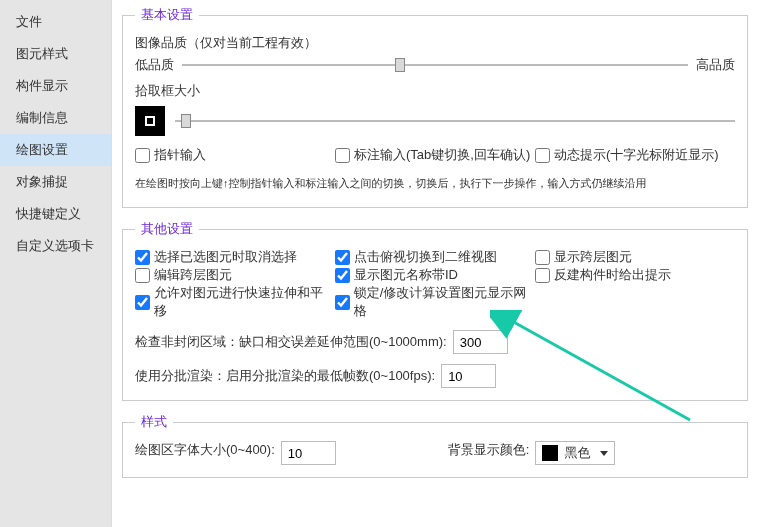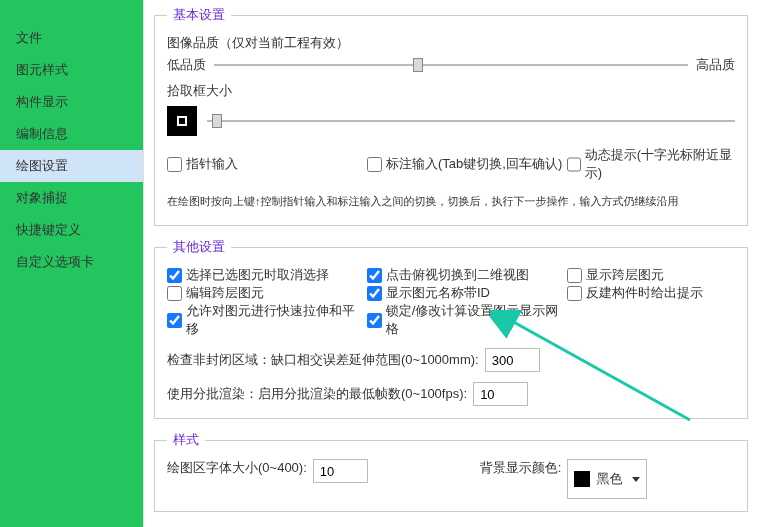--- a/index.html
+++ b/index.html
@@ -1,18 +1,18 @@
 <!DOCTYPE html>
 <html><head>
 <meta charset="utf-8">
 <style>
   * { box-sizing: border-box; margin: 0; padding: 0; }
   body { font-family: "Microsoft YaHei", Arial, sans-serif; font-size: 13px; color: #333; background: #fff; width: 758px; height: 527px; overflow: hidden; position: relative; }
   .layout { display: flex; height: 100%; }
-  .sidebar { width: 144px; border-right: 1px solid #ddd; padding-top: 22px; background: #22c55e; }
+  .sidebar { width: 112px; border-right: 1px solid #ddd; padding-top: 6px; background: #e5e5e5; }
   .sidebar-item { padding: 7px 16px; cursor: pointer; font-size: 13px; }
   .sidebar-item.active { background: #cfe4f7; }
   .main { flex: 1; padding: 6px 10px 10px 10px; overflow: hidden; }
   fieldset { border: 1px solid #ccc; margin-bottom: 12px; padding: 10px 12px 12px 12px; position: relative; }
   legend { padding: 0 6px; font-size: 13px; color: #6d28d9; }
   .label-line { margin-bottom: 4px; }
   .slider-row { display: flex; align-items: center; gap: 8px; margin-bottom: 8px; }
   .slider-row .end-label { font-size: 13px; white-space: nowrap; }
   .slider { flex: 1; position: relative; height: 18px; }
   .slider-track { position: absolute; top: 8px; left: 0; right: 0; height: 2px; background: #bbb; }
@@ -31,21 +31,21 @@
   .grid-row .cell { display: flex; align-items: center; gap: 4px; }
   .grid-row .c1 { width: 200px; }
   .grid-row .c2 { width: 200px; }
   .grid-row .c3 { flex: 1; }
   input[type=checkbox] { width: 15px; height: 15px; cursor: pointer; accent-color: #1677ff; }
   .inline-field { display: flex; align-items: center; gap: 6px; margin-top: 10px; }
   .txtbox { border: 1px solid #bbb; height: 24px; padding: 2px 6px; font-size: 13px; width: 55px; }
   .style-row { display: flex; align-items: flex-start; gap: 6px; }
   .style-row .spacer { width: 100px; }
   .color-swatch { width: 16px; height: 16px; background: #000; display: inline-block; vertical-align: middle; }
-  .select-like { border: 1px solid #bbb; height: 40px; padding: 2px 6px; display: flex; align-items: center; gap: 8px; cursor: pointer; width: 80px; justify-content: space-between; }
+  .select-like { border: 1px solid #bbb; height: 24px; padding: 2px 6px; display: flex; align-items: center; gap: 8px; cursor: pointer; width: 80px; justify-content: space-between; }
   .triangle-down { width: 0; height: 0; border-left: 4px solid transparent; border-right: 4px solid transparent; border-top: 5px solid #333; }
   .arrow-overlay { position: absolute; top: 310px; left: 490px; pointer-events: none; }
 </style>
 </head>
 <body>
 
 <div class="layout">
   <div class="sidebar">
     <div class="sidebar-item">文件</div>
     <div class="sidebar-item">图元样式</div>

